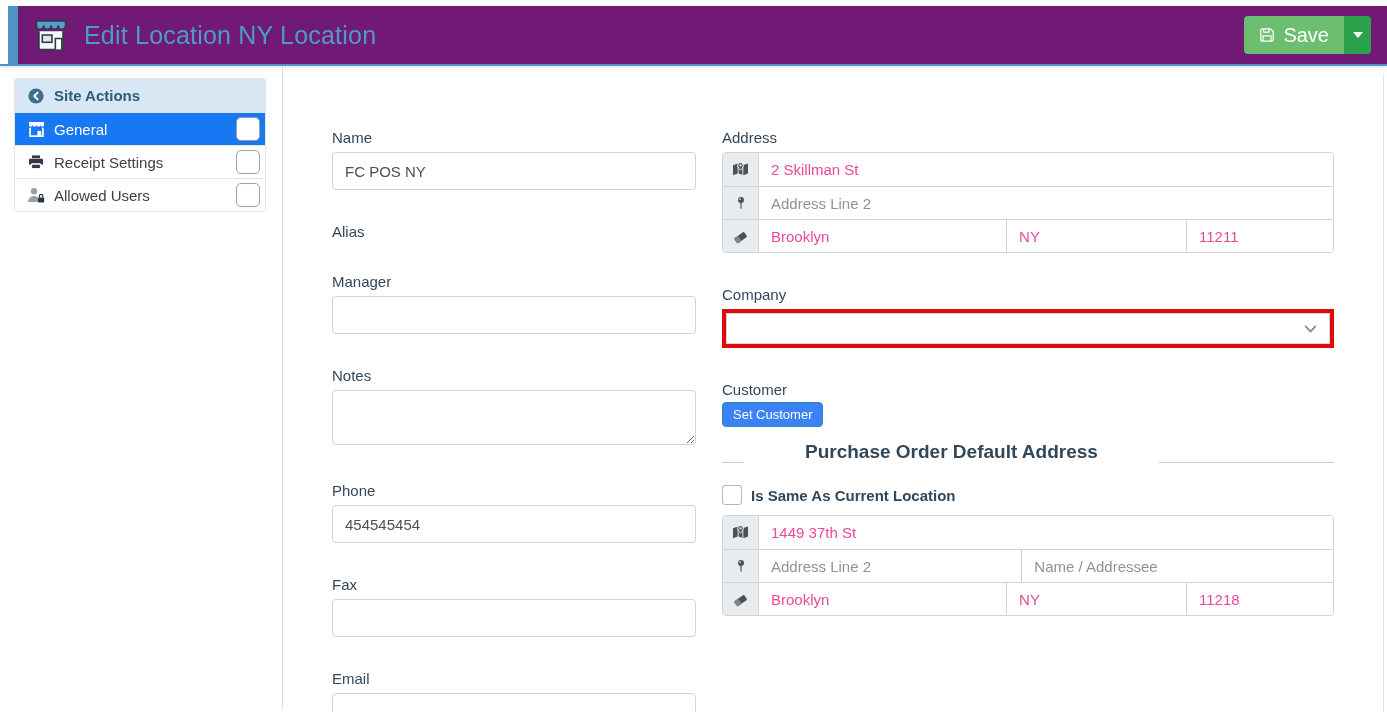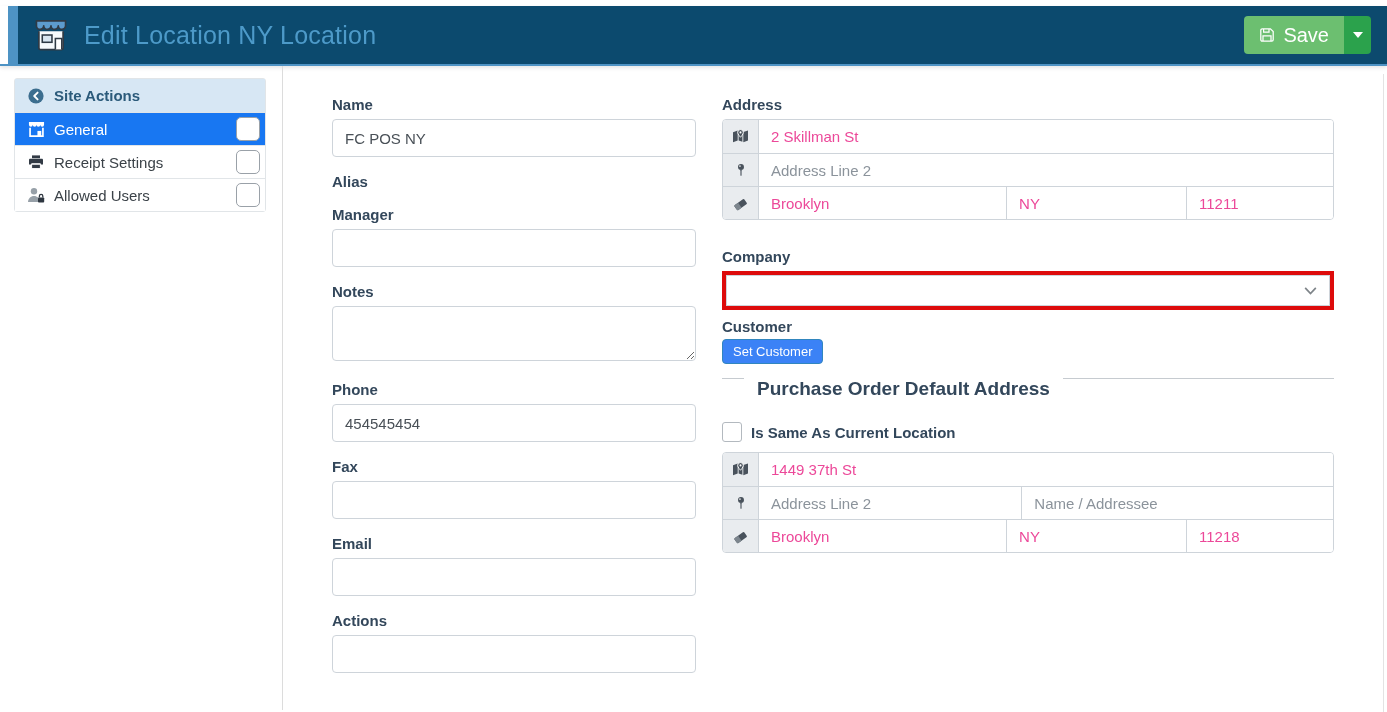--- a/index.html
+++ b/index.html
@@ -3,21 +3,21 @@
 <meta charset="utf-8">
 <style>
   * { margin:0; padding:0; box-sizing:border-box; }
   html,body { width:1387px; height:712px; background:#fff; overflow:hidden;
               font-family:"Liberation Sans", sans-serif; }
 
   
   .header { display:flex; align-items:stretch; height:60px; margin-top:6px;
             border-bottom:2px solid #4e93c4; box-shadow:0 2px 4px rgba(0,0,0,.10); }
   .header-accent { width:10px; margin-left:8px; background:#4e93c4; }
-  .header-main { flex:1; background:#0c4a6e; display:flex; align-items:center; padding:0 16px 0 14px; }
+  .header-main { flex:1; background:#701a75; display:flex; align-items:center; padding:0 16px 0 14px; }
   .store-icon-lg { display:flex; align-items:center; }
   .page-title { font-size:25px; color:#4d9ac9; margin-left:14px; letter-spacing:.2px; }
   .header-spacer { flex:1; }
   .save-group { display:flex; height:38px; border-radius:4px; overflow:hidden; }
   .save-btn { background:#6cbf70; color:#fff; border:none; font-size:20px;
               display:flex; align-items:center; gap:8px; padding:0 15px;
               font-family:inherit; cursor:pointer; }
   .save-caret { background:#2ba24c; border:none; width:27px; display:flex;
                 align-items:center; justify-content:center; cursor:pointer; }
   .caret-down { width:0; height:0; border-left:5px solid transparent;
@@ -39,21 +39,21 @@
                 border:1px solid #9aa1a8; border-radius:5px; cursor:pointer; }
   .v-divider { width:1px; background:#dcdcdc; align-self:stretch; margin-left:16px; }
   .scroll-edge { position:absolute; right:3px; top:74px; bottom:0; width:1px; background:#e3e3e3; }
 
   .form-area { display:flex; gap:26px; padding:30px 0 0 49px; }
   .col-left { width:364px; }
   .col-right { width:612px; }
 
   
   .field { margin-bottom:16px; }
-  .field label, .f-label { display:block; font-size:15px; font-weight:700; color:#33475b; margin-bottom:6px; }
+  .field label, .f-label { display:block; font-size:15px; font-weight:400; color:#33475b; margin-bottom:6px;margin-top:33px; }
   .t-input { width:100%; height:38px; border:1px solid #ced4da; border-radius:4px;
              padding:7px 12px; font-size:15px; color:#495057; font-family:inherit; }
   .t-input::placeholder { color:#8b939b; }
   textarea.t-input { height:55px; resize:both; }
 
   
   .addr-group { border:1px solid #ced4da; border-radius:4px; overflow:hidden; background:#fff; }
   .addr-row { display:flex; height:33px; border-top:1px solid #ced4da; }
   .addr-row:first-child { border-top:none; }
   .addr-ic { width:36px; flex:0 0 36px; background:#e9ecef; border-right:1px solid #ced4da;
@@ -69,21 +69,21 @@
   .mb28 { margin-bottom:28px; }
 
   
   .red-box { border:4px solid #dd0b0b; margin-bottom:8px; }
   .select-box { height:31px; background:#fff; border:1px solid #ced4da; display:flex;
                 align-items:center; justify-content:flex-end; padding:0 10px; cursor:pointer; }
   .set-customer { background:#3b82f6; border:1px solid #3186be; color:#fff; font-size:13px;
                   padding:4px 10px; border-radius:4px; font-family:inherit; cursor:pointer; }
 
   
-  .section-head { display:flex; align-items:flex-start; margin:14px 0 0; }
+  .section-head { display:flex; align-items:flex-end; margin:14px 0 0;gap:48px; }
   .line-short { width:22px; height:1px; background:#c6cbd0; margin-right:13px; }
   .line-long { flex:1; height:1px; background:#c6cbd0; margin-left:13px; }
   .section-title { font-size:19px; font-weight:700; color:#33475b; white-space:nowrap; }
   .same-row { display:flex; align-items:center; gap:9px; margin:22px 0 10px; }
   .check20 { width:20px; height:20px; border:1px solid #b3b9bf; border-radius:3px;
              background:#fff; cursor:pointer; flex:0 0 20px; }
   .same-lbl { font-size:15px; font-weight:700; color:#33475b; }
 </style>
 </head>
 <body>

